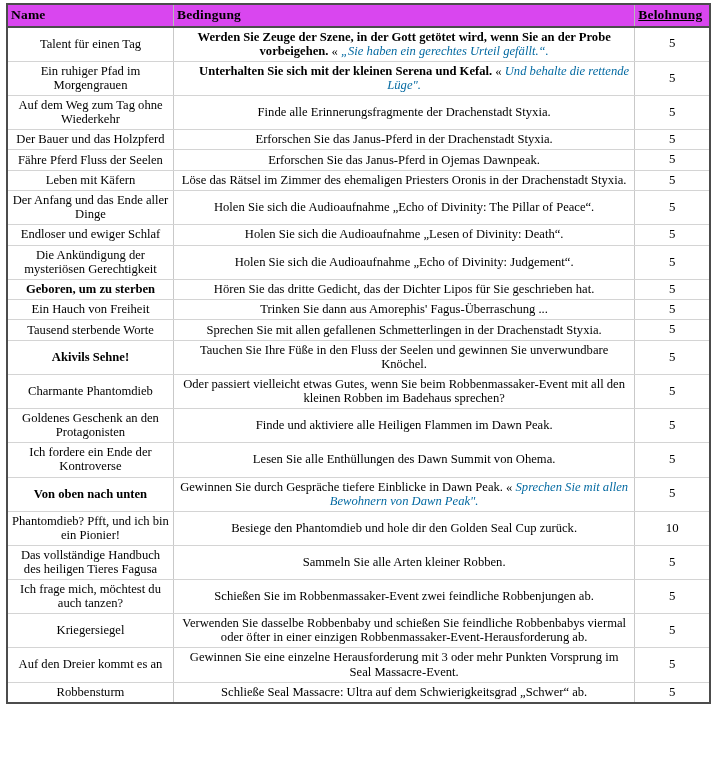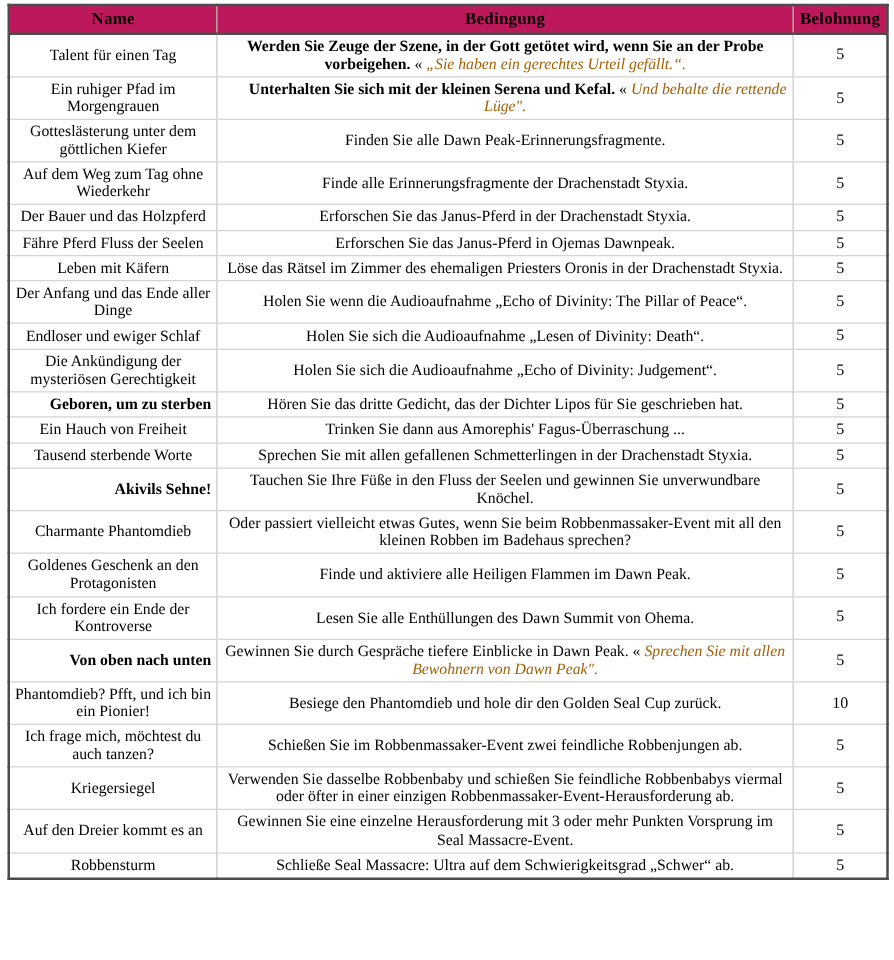--- a/index.html
+++ b/index.html
@@ -26,50 +26,50 @@
     border: 2px solid #4c4c4c;
     background: #ffffff;
   }
   table.achievements col.c-name  { width: 166px; }
   table.achievements col.c-cond  { width: 460px; }
   table.achievements col.c-rew   { width: 75px; }
 
   thead th {
     font-weight: bold;
     font-size: 13.5px;
-    text-align: center;
+    text-align: left;
     padding: 2px 3px 3px 3px;
     border-right: 1px solid #b8b8b8;
     border-bottom: 2px solid #4c4c4c;
-    background: #be185d;
+    background: #d946ef;
     line-height: 1.15;
     letter-spacing: .2px;
   }
-  thead th:last-child { border-right: none; }
+  thead th:last-child { border-right: none; text-decoration: underline; }
 
   tbody td {
     font-size: 12.6px;
     text-align: center;
     vertical-align: middle;
     padding: 2px 4px 3px 4px;
     border-right: 1px solid #c9c9c9;
     border-bottom: 1px solid #d4d4d4;
     line-height: 1.12;
     background: #ffffff;
   }
   tbody td:last-child { border-right: none; }
   tbody tr:last-child td { border-bottom: none; }
 
   td.cond { font-size: 12.6px; }
   td.rew  { font-size: 12.8px; }
 
-  tr.bold td.name { font-weight: bold; text-align: right; }
+  tr.bold td.name { font-weight: bold; }
 
   .quote {
-    color: #a16207;
+    color: #0369a1;
     font-style: italic;
   }
   .guil { color: #000; font-style: normal; }
 </style>
 </head>
 <body>
 
 <div class="table-wrap">
   <table class="achievements">
     <colgroup>
@@ -89,25 +89,20 @@
           <td class="name">Talent für einen Tag</td>
           <td class="cond"><span style="font-weight: bold; margin-top: 25px;">Werden Sie Zeuge der Szene, in der Gott getötet wird, wenn Sie an der Probe vorbeigehen. </span><span class="guil">« </span><span class="quote">„Sie haben ein gerechtes Urteil gefällt.“.</span></td>
           <td class="rew">5</td>
         </tr>
         <tr>
           <td class="name">Ein ruhiger Pfad im Morgengrauen</td>
           <td class="cond"><span style="font-weight: bold; margin-left: 20px;">Unterhalten Sie sich mit der kleinen Serena und Kefal. </span><span class="guil">« </span><span class="quote">Und behalte die rettende Lüge".</span></td>
           <td class="rew">5</td>
         </tr>
         <tr>
-          <td class="name">Gotteslästerung unter dem göttlichen Kiefer</td>
-          <td class="cond"><span>Finden Sie alle Dawn Peak-Erinnerungsfragmente.</span></td>
-          <td class="rew">5</td>
-        </tr>
-        <tr>
           <td class="name">Auf dem Weg zum Tag ohne Wiederkehr</td>
           <td class="cond"><span>Finde alle Erinnerungsfragmente der Drachenstadt Styxia.</span></td>
           <td class="rew">5</td>
         </tr>
         <tr>
           <td class="name">Der Bauer und das Holzpferd</td>
           <td class="cond"><span>Erforschen Sie das Janus-Pferd in der Drachenstadt Styxia.</span></td>
           <td class="rew">5</td>
         </tr>
         <tr>
@@ -115,21 +110,21 @@
           <td class="cond"><span>Erforschen Sie das Janus-Pferd in Ojemas Dawnpeak.</span></td>
           <td class="rew">5</td>
         </tr>
         <tr>
           <td class="name">Leben mit Käfern</td>
           <td class="cond"><span>Löse das Rätsel im Zimmer des ehemaligen Priesters Oronis in der Drachenstadt Styxia.</span></td>
           <td class="rew">5</td>
         </tr>
         <tr>
           <td class="name">Der Anfang und das Ende aller Dinge</td>
-          <td class="cond"><span>Holen Sie wenn die Audioaufnahme „Echo of Divinity: The Pillar of Peace“.</span></td>
+          <td class="cond"><span>Holen Sie sich die Audioaufnahme „Echo of Divinity: The Pillar of Peace“.</span></td>
           <td class="rew">5</td>
         </tr>
         <tr>
           <td class="name">Endloser und ewiger Schlaf</td>
           <td class="cond"><span>Holen Sie sich die Audioaufnahme „Lesen of Divinity: Death“.</span></td>
           <td class="rew">5</td>
         </tr>
         <tr>
           <td class="name">Die Ankündigung der mysteriösen Gerechtigkeit</td>
           <td class="cond"><span>Holen Sie sich die Audioaufnahme „Echo of Divinity: Judgement“.</span></td>
@@ -174,20 +169,25 @@
           <td class="name">Von oben nach unten</td>
           <td class="cond"><span>Gewinnen Sie durch Gespräche tiefere Einblicke in Dawn Peak. </span><span class="guil">« </span><span class="quote">Sprechen Sie mit allen Bewohnern von Dawn Peak".</span></td>
           <td class="rew">5</td>
         </tr>
         <tr>
           <td class="name">Phantomdieb? Pfft, und ich bin ein Pionier!</td>
           <td class="cond"><span>Besiege den Phantomdieb und hole dir den Golden Seal Cup zurück.</span></td>
           <td class="rew">10</td>
         </tr>
         <tr>
+          <td class="name">Das vollständige Handbuch des heiligen Tieres Fagusa</td>
+          <td class="cond"><span>Sammeln Sie alle Arten kleiner Robben.</span></td>
+          <td class="rew">5</td>
+        </tr>
+        <tr>
           <td class="name">Ich frage mich, möchtest du auch tanzen?</td>
           <td class="cond"><span>Schießen Sie im Robbenmassaker-Event zwei feindliche Robbenjungen ab.</span></td>
           <td class="rew">5</td>
         </tr>
         <tr>
           <td class="name">Kriegersiegel</td>
           <td class="cond"><span>Verwenden Sie dasselbe Robbenbaby und schießen Sie feindliche Robbenbabys viermal oder öfter in einer einzigen Robbenmassaker-Event-Herausforderung ab.</span></td>
           <td class="rew">5</td>
         </tr>
         <tr>

